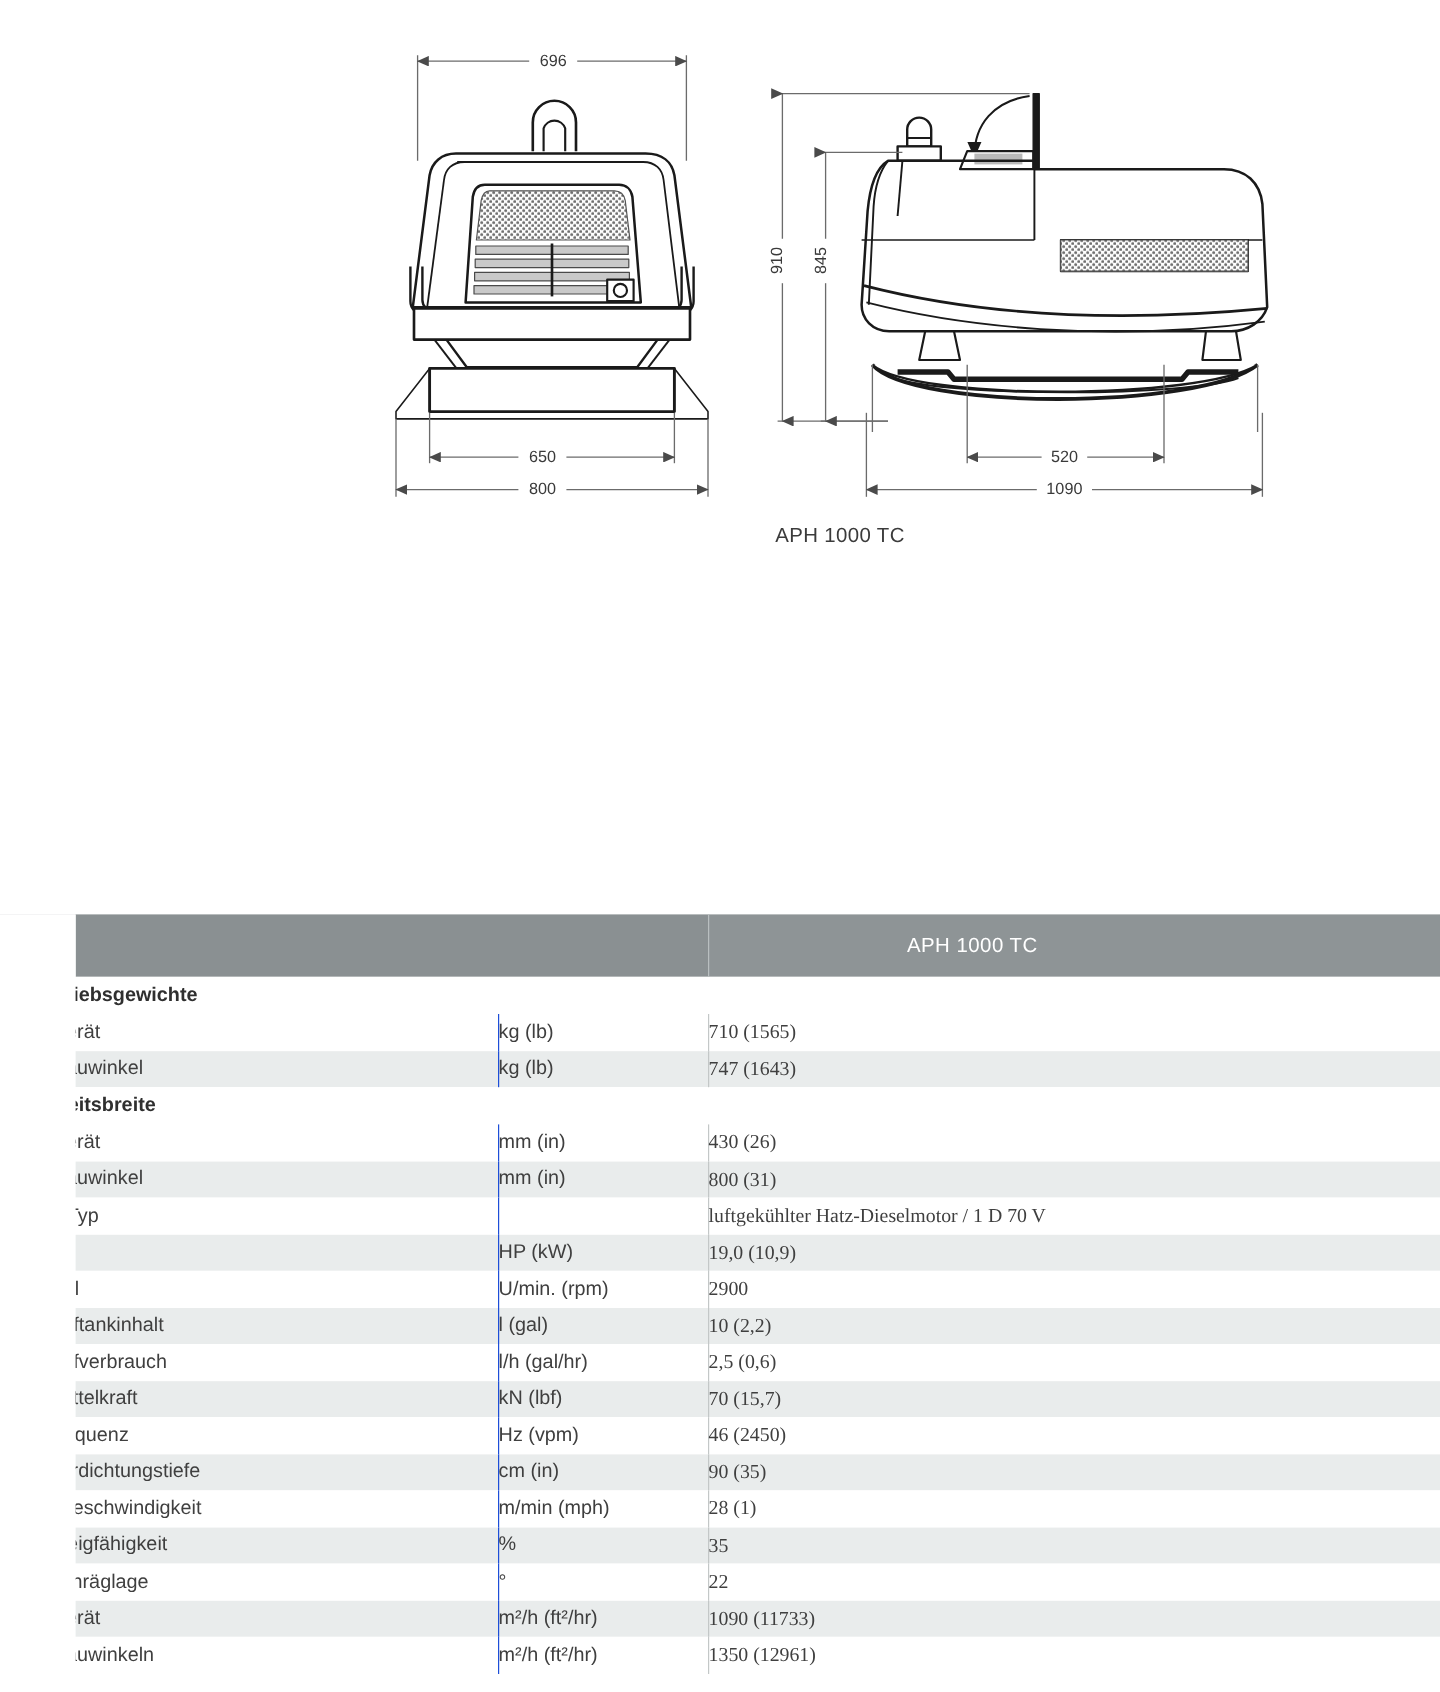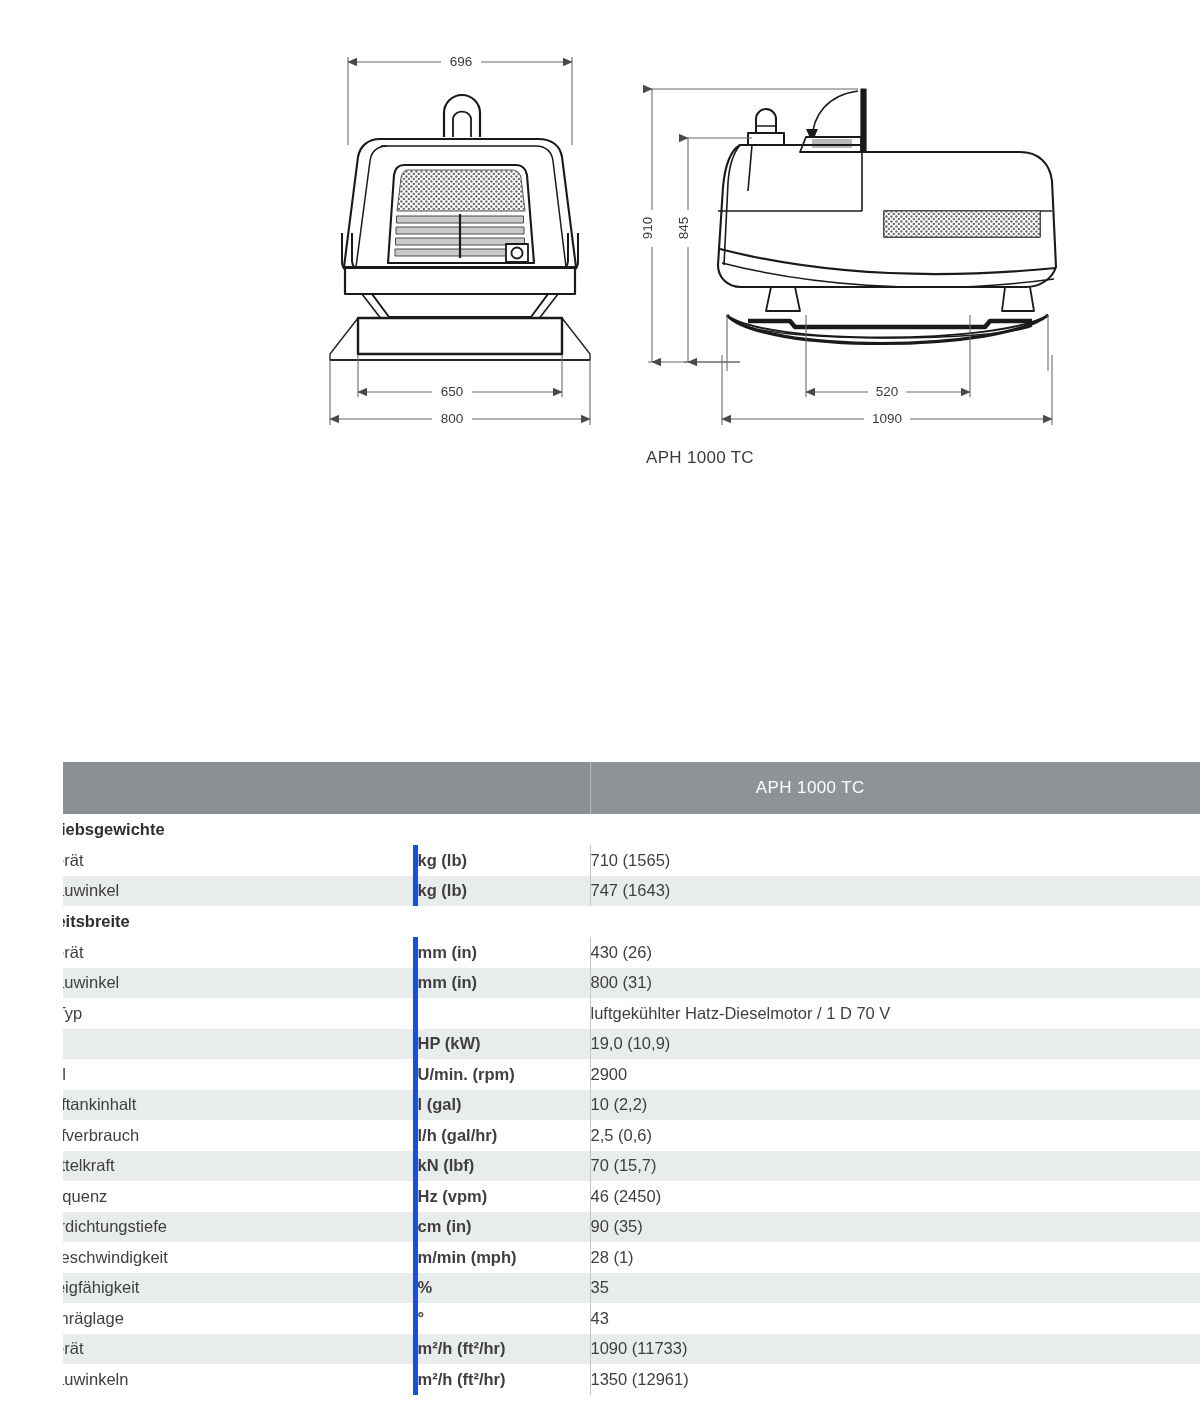--- a/index.html
+++ b/index.html
@@ -11,21 +11,21 @@
     width: 1200px;
     height: 1410px;
     position: relative;
     font-family: "Liberation Sans", sans-serif;
     overflow: hidden;
   }
 
   
   #drawing-area {
     position: absolute;
-    left: 0; top: 15px;
+    left: 0; top: 4px;
     width: 1200px;
     height: 760px;
   }
   #drawing-svg { display: block; }
 
   .caption {
     position: absolute;
     left: 560px;
     top: 433px;
     width: 280px;
@@ -96,22 +96,22 @@
     background: #ffffff;
   }
   tr.section td.lbl { padding-left: 28px; }
 
   
   tr.data td { height: 30.5px; }
   tr.data.odd  td { background: #ffffff; }
   tr.data.even td { background: #e9ecec; }
 
   td.lbl   { padding-left: 28px; }
-  td.unit  { padding-left: 18px; border-left: 5px solid #1d4ed8; font-weight: bold; }
-  td.value { padding-left: 18px; border-left: 1px solid #c3c7c7; }
+  td.unit  { padding-left: 18px; border-left: 1px solid #1d4ed8; }
+  td.value { padding-left: 18px; border-left: 1px solid #c3c7c7; font-family: Liberation Serif, serif; }
 
   tr.section td.unit,
   tr.section td.value { border-left: 0; }
 
   
   .gutter {
     position: absolute;
     left: 0; top: 762px;
     width: 63px;
     height: 660px;
@@ -398,21 +398,21 @@
           <td class="value">28 (1)</td>
         </tr>
         <tr class="data even">
           <td class="lbl">max. Steigfähigkeit</td>
           <td class="unit">%</td>
           <td class="value">35</td>
         </tr>
         <tr class="data odd">
           <td class="lbl">max. Schräglage</td>
           <td class="unit">°</td>
-          <td class="value">43</td>
+          <td class="value">22</td>
         </tr>
         <tr class="data even">
           <td class="lbl">Grundgerät</td>
           <td class="unit">m²/h (ft²/hr)</td>
           <td class="value">1090 (11733)</td>
         </tr>
         <tr class="data odd">
           <td class="lbl">mit Anbauwinkeln</td>
           <td class="unit">m²/h (ft²/hr)</td>
           <td class="value">1350 (12961)</td>

